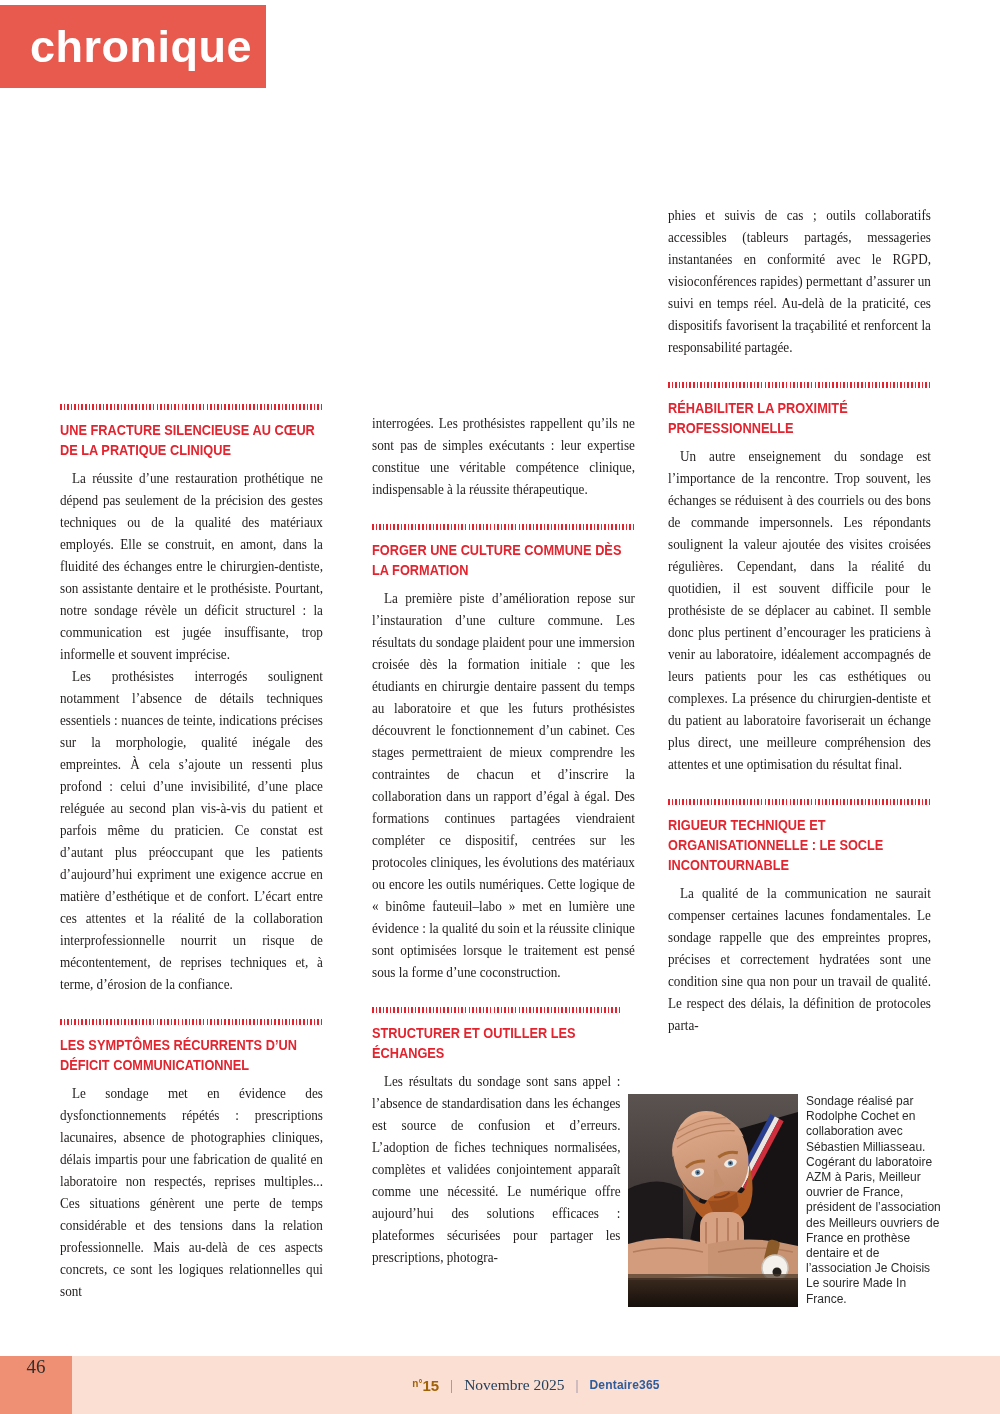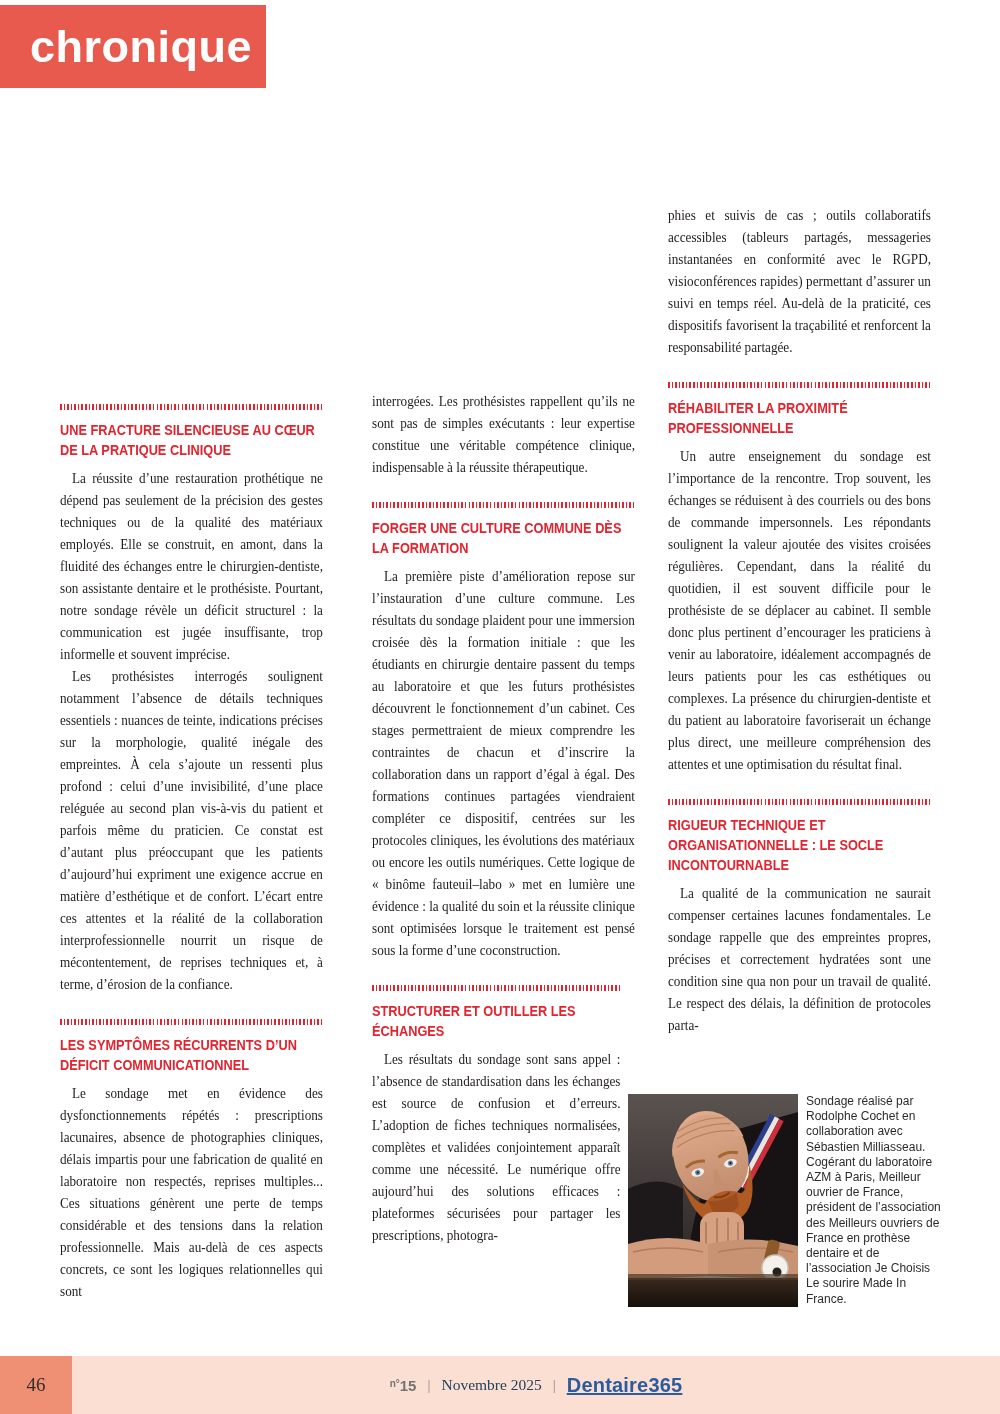--- a/index.html
+++ b/index.html
@@ -18,21 +18,21 @@
              line-height:45px;white-space:nowrap;transform:scaleX(.78);transform-origin:left top;
              letter-spacing:-.3px;}
   .subtitle{position:absolute;left:72px;top:284px;color:#121212;}
   .subtitle .sl{font-family:"Liberation Sans",sans-serif;font-weight:bold;font-size:18.5px;
                 line-height:28px;white-space:nowrap;transform:scaleX(.76);transform-origin:left top;}
   .subtitle sup{font-size:11px;}
 
   
   .col{position:absolute;width:263px;margin-top:32px;}
   #col1{left:60px;top:372px;}
-  #col2{left:372px;top:358px;}
+  #col2{left:372px;top:380px;}
   #col3{left:668px;top:172px;}
   .col-inner{width:309px;transform:scaleX(.851);transform-origin:left top;
              font-size:15.5px;line-height:22px;color:#201c1b;text-align:justify;}
   .section{margin-top:24px;}
   .section.first{margin-top:0;}
   .section.narrow{width:292px;}
   .hatch{height:6px;margin-bottom:10px;
          background:repeating-linear-gradient(90deg,#e3242f 0 1.8px,transparent 1.8px 4.2px);}
   .sec-heading{font-family:"Liberation Sans",sans-serif;font-weight:bold;font-size:15px;
                line-height:20px;color:#e3242f;margin:0 0 7px 0;text-align:left;}
@@ -41,29 +41,29 @@
 
   
   .photo{position:absolute;left:628px;top:1094px;width:170px;height:213px;overflow:hidden;}
   .photo svg{display:block;}
   .caption{position:absolute;left:806px;top:1094px;width:140px;
            font-family:"Liberation Sans",sans-serif;font-size:12px;line-height:15.2px;
            color:#2b2b2b;text-align:left;}
 
   
   .footer{position:absolute;left:0;bottom:0;width:1000px;height:58px;background:#fbdfd2;display:flex;}
-  .folio{width:72px;height:58px;background:#ef8f74;display:flex;align-items:center;justify-content:center;}
+  .folio{width:72px;height:58px;background:#ef8f74;display:flex;justify-content:center;}
   .folio span{font-size:19px;color:#33302c;}
   .footer-center{flex:1;display:flex;align-items:center;justify-content:center;gap:11px;}
-  .issue{font-family:"Liberation Sans",sans-serif;color:#737373;font-weight:bold;font-size:15px;}
+  .issue{font-family:"Liberation Sans",sans-serif;color:#a16207;font-weight:bold;font-size:15px;}
   .issue .deg{font-size:10px;vertical-align:4px;}
   .sep{color:#8d87a0;font-size:15px;font-family:"Liberation Serif",serif;}
   .date{font-family:"Liberation Serif",serif;font-size:15.5px;color:#24415e;}
-  .brand{font-family:"Liberation Sans",sans-serif;font-weight:bold;font-size:20px;
-         color:#2d5c9e;letter-spacing:.2px;text-decoration:underline;}
+  .brand{font-family:"Liberation Sans",sans-serif;font-weight:bold;font-size:12px;
+         color:#2d5c9e;letter-spacing:.2px;}
 </style>
 </head>
 <body>
 
 <div class="page">
 
   <div class="kicker">
     <span>chronique</span>
   </div>
 

